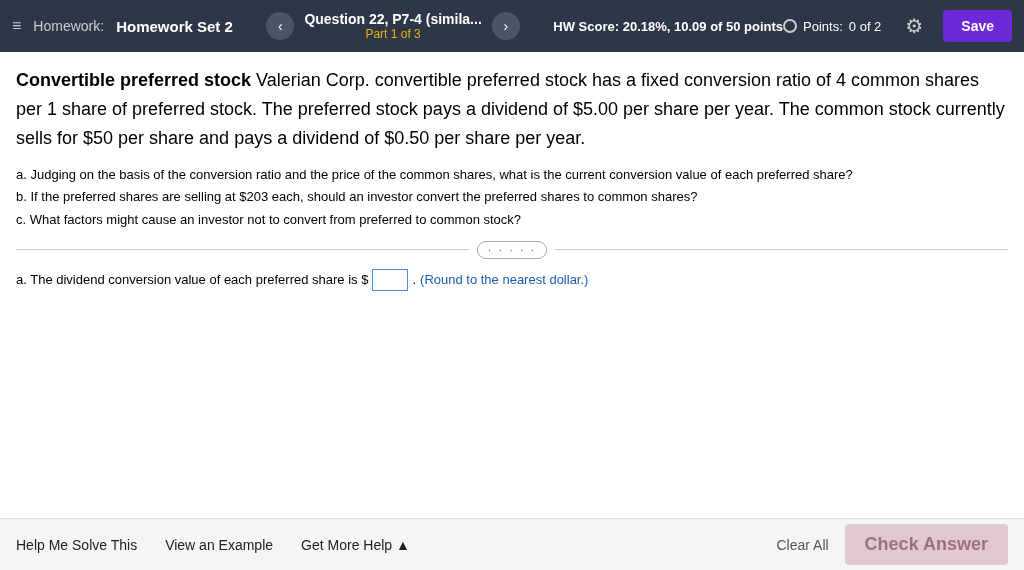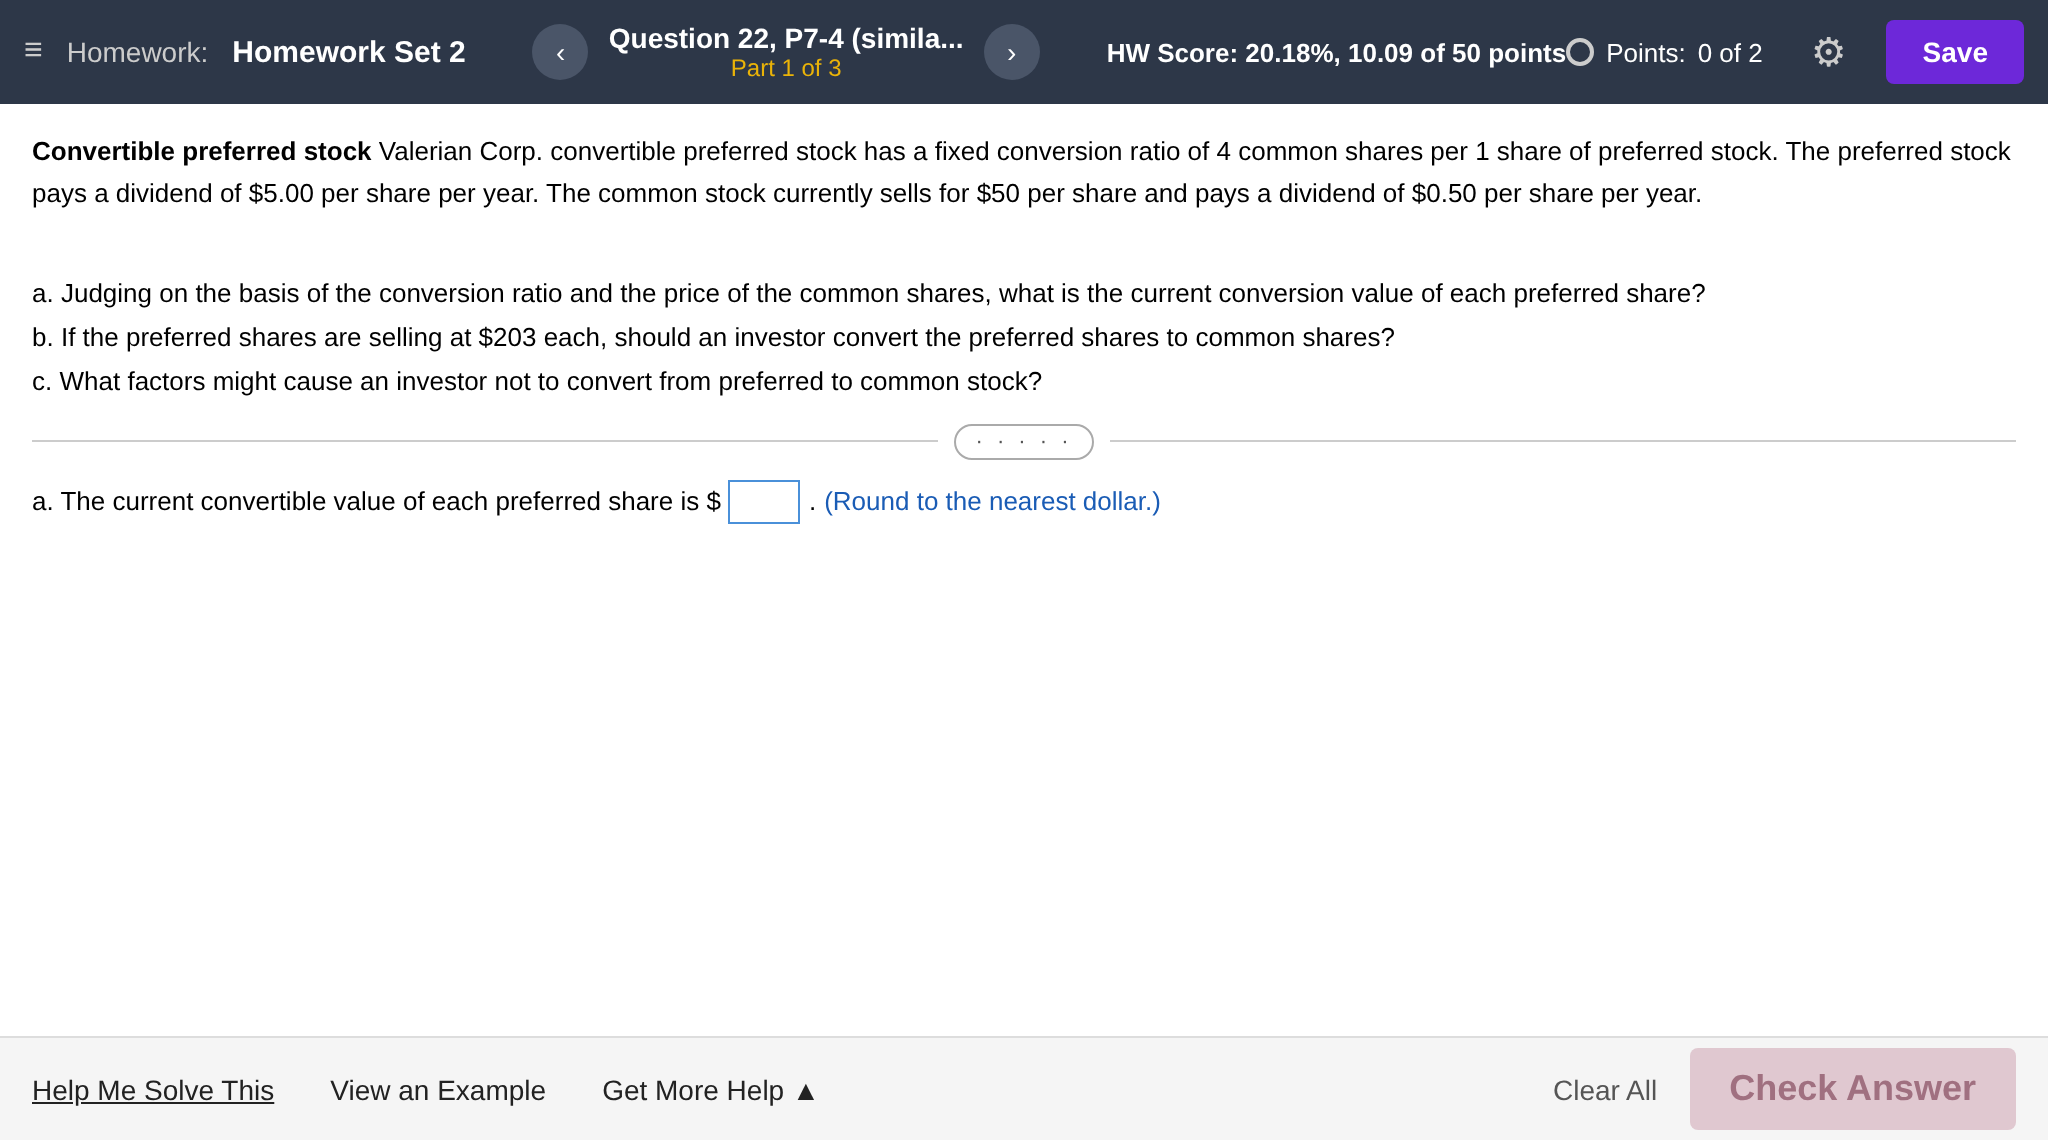--- a/index.html
+++ b/index.html
@@ -107,23 +107,23 @@
 
     
     .main-content {
       flex: 1;
       overflow-y: auto;
       padding: 14px 16px 10px 16px;
       background: #fff;
     }
 
     .problem-text {
-      font-size: 13px;
+      font-size: 18px;
       line-height: 1.6;
-      margin-bottom: 28px;
+      margin-bottom: 12px;
     }
     .problem-text .bold {
       font-weight: bold;
     }
     .questions-list {
       font-size: 13px;
       line-height: 1.7;
       margin-bottom: 10px;
     }
     .questions-list p {
@@ -186,21 +186,20 @@
       background: none;
       border: none;
       font-size: 14px;
       color: #222;
       cursor: pointer;
       padding: 10px 14px;
       font-weight: normal;
     }
     .footer-btn:first-child {
       padding-left: 0;
-      text-decoration: underline;
     }
     .footer-right {
       margin-left: auto;
       display: flex;
       gap: 16px;
     }
     .clear-all-btn {
       background: none;
       border: none;
       font-size: 14px;
@@ -271,21 +270,21 @@
     </p>
   </div>
 
   <div class="divider-row">
     <div class="divider-line"></div>
     <div class="divider-dots">· · · · ·</div>
     <div class="divider-line"></div>
   </div>
 
   <div class="answer-row">
-    <span>a.  The current convertible value of each preferred share is $</span>
+    <span>a.  The dividend conversion value of each preferred share is $</span>
     <input class="answer-input" type="text" style="">
     <span>.</span>
     <span class="round-note">(Round to the nearest dollar.)</span>
   </div>
 </div>
 
 <div class="footer">
   <button class="footer-btn">Help Me Solve This</button>
   <button class="footer-btn">View an Example</button>
   <button class="footer-btn">Get More Help ▲</button>

